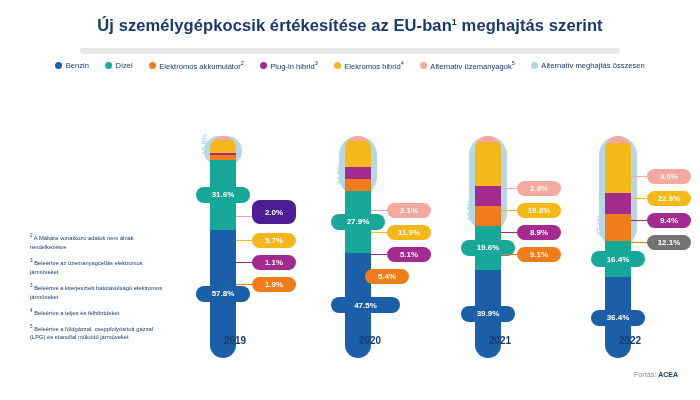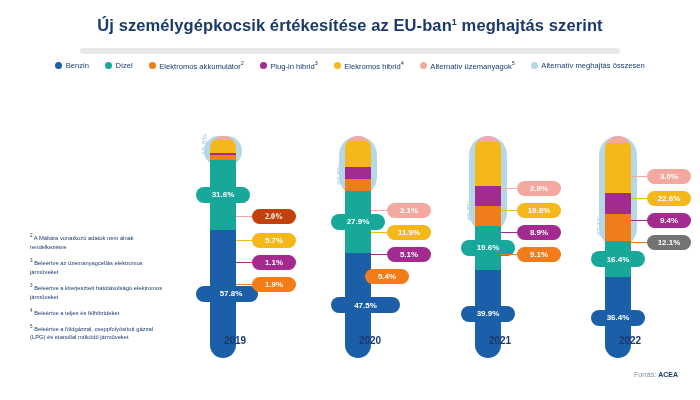--- a/index.html
+++ b/index.html
@@ -122,30 +122,30 @@
         <div class="seg" style="background: rgb(244, 169, 160); height: 4.44px;"></div>
         <div class="seg" style="background: rgb(245, 184, 26); height: 12.654px;"></div>
         <div class="seg" style="background: rgb(163, 43, 143); height: 2.442px;"></div>
         <div class="seg" style="background: rgb(240, 125, 26); height: 4.218px;"></div>
         <div class="seg" style="background: rgb(23, 168, 154); height: 70.152px;"></div>
         <div class="seg" style="background: rgb(27, 95, 168); height: 128.316px;"></div>
       </div>
       <div class="grouplabel">2019</div>
       <div class="alt-label" style="left: 40px; bottom: 194.468px;">10.6%</div>
     </div>
-    <div class="callout" style="background: rgb(27, 95, 168); left: 196px; width: 54px; bottom: 94.158px; height: 16px; padding-left: 8px;">57.8%</div>
+    <div class="callout" style="background: rgb(27, 95, 168); left: 196px; width: 54px; bottom: 94.158px; height: 16px;">57.8%</div>
     <div class="callout" style="background: rgb(23, 168, 154); left: 196px; width: 54px; bottom: 193.392px; height: 16px;">31.6%</div>
     <div class="connector" style="background: rgb(240, 125, 26); left: 236px; width: 16px; bottom: 111px;"></div>
     <div class="callout" style="background: rgb(240, 125, 26); width: 44px; height: 15px; left: 252px; bottom: 104px;">1.9%</div>
     <div class="connector" style="background: rgb(163, 43, 143); left: 236px; width: 16px; bottom: 133px;"></div>
     <div class="callout" style="background: rgb(163, 43, 143); width: 44px; height: 15px; left: 252px; bottom: 126px;">1.1%</div>
     <div class="connector" style="background: rgb(245, 184, 26); left: 236px; width: 16px; bottom: 155px;"></div>
     <div class="callout" style="background: rgb(245, 184, 26); width: 44px; height: 15px; left: 252px; bottom: 148px;">5.7%</div>
     <div class="connector" style="background: rgb(244, 169, 160); left: 236px; width: 16px; bottom: 179px;"></div>
-    <div class="callout" style="background: #c2410c; width: 44px; height: 15px; left: 252px; bottom: 172px; font-family: Liberation Serif, serif;">2.0%</div>
+    <div class="callout" style="background: #4c1d95; width: 44px; height: 24px; left: 252px; bottom: 172px;">2.0%</div>
     <div class="group" style="left: 295px;">
       <div class="bar-outline" style="background: rgb(182, 215, 230); height: 60.39px; bottom: 161.61px; left: 44px; width: 38px; border-radius: 19px;"></div>
       <div class="bar" style="height: 222px;">
         <div class="seg" style="background: rgb(244, 169, 160); height: 4.662px;"></div>
         <div class="seg" style="background: rgb(245, 184, 26); height: 26.418px;"></div>
         <div class="seg" style="background: rgb(163, 43, 143); height: 11.322px;"></div>
         <div class="seg" style="background: rgb(240, 125, 26); height: 11.988px;"></div>
         <div class="seg" style="background: rgb(23, 168, 154); height: 61.938px;"></div>
         <div class="seg" style="background: rgb(27, 95, 168); height: 105.45px;"></div>
       </div>

